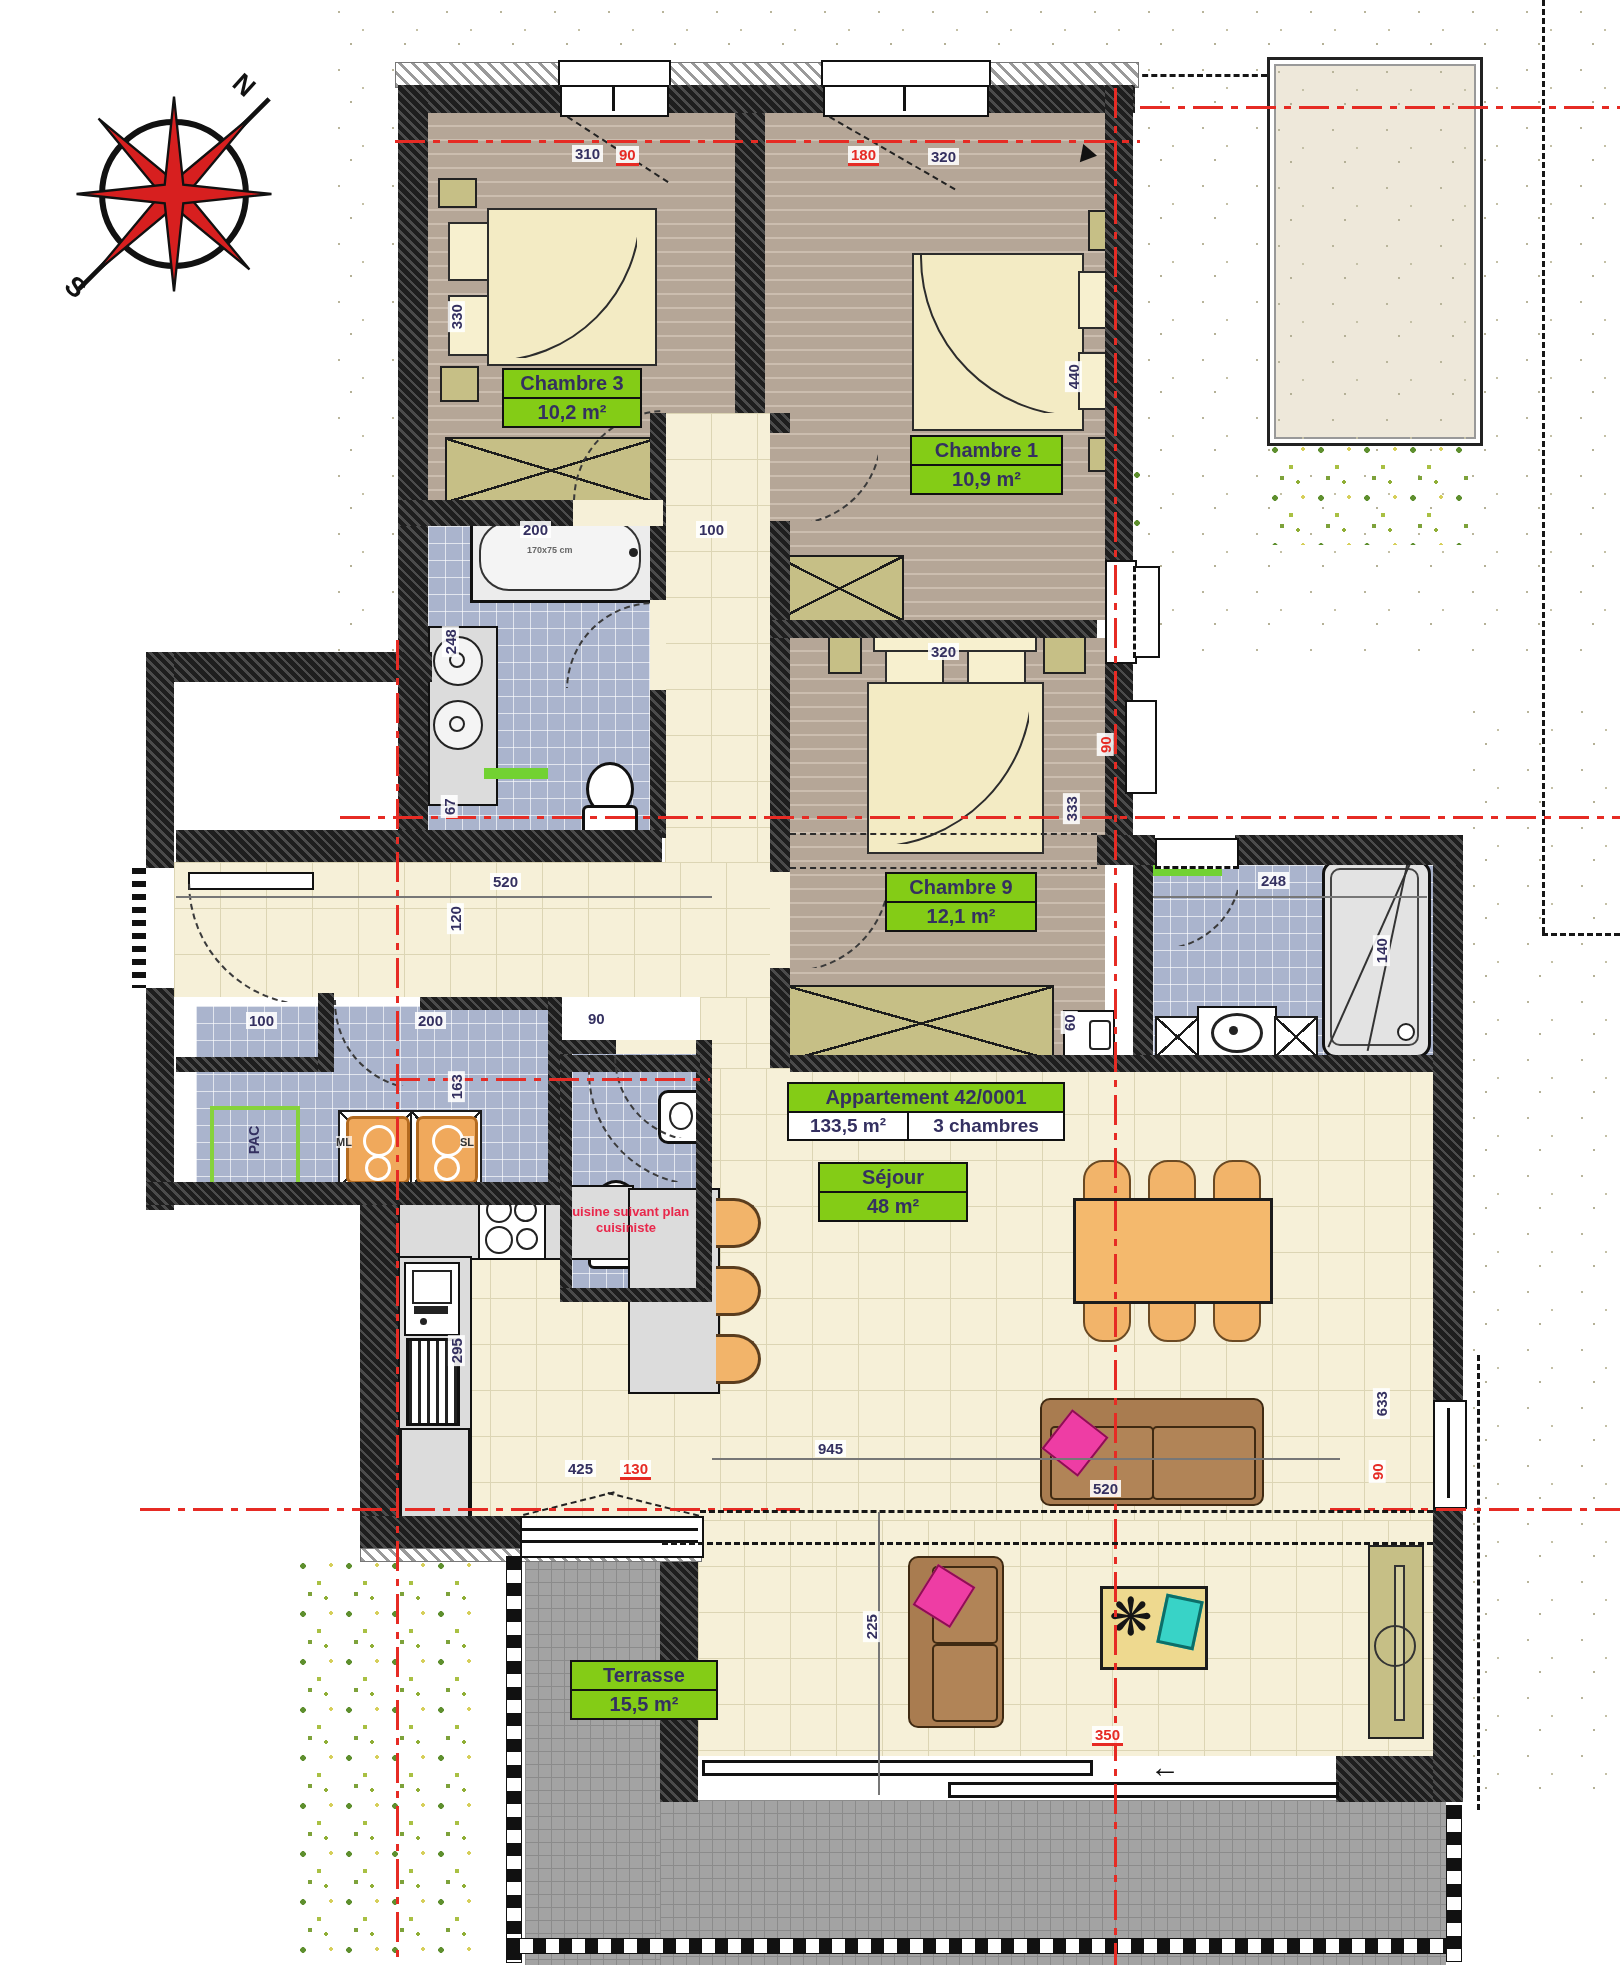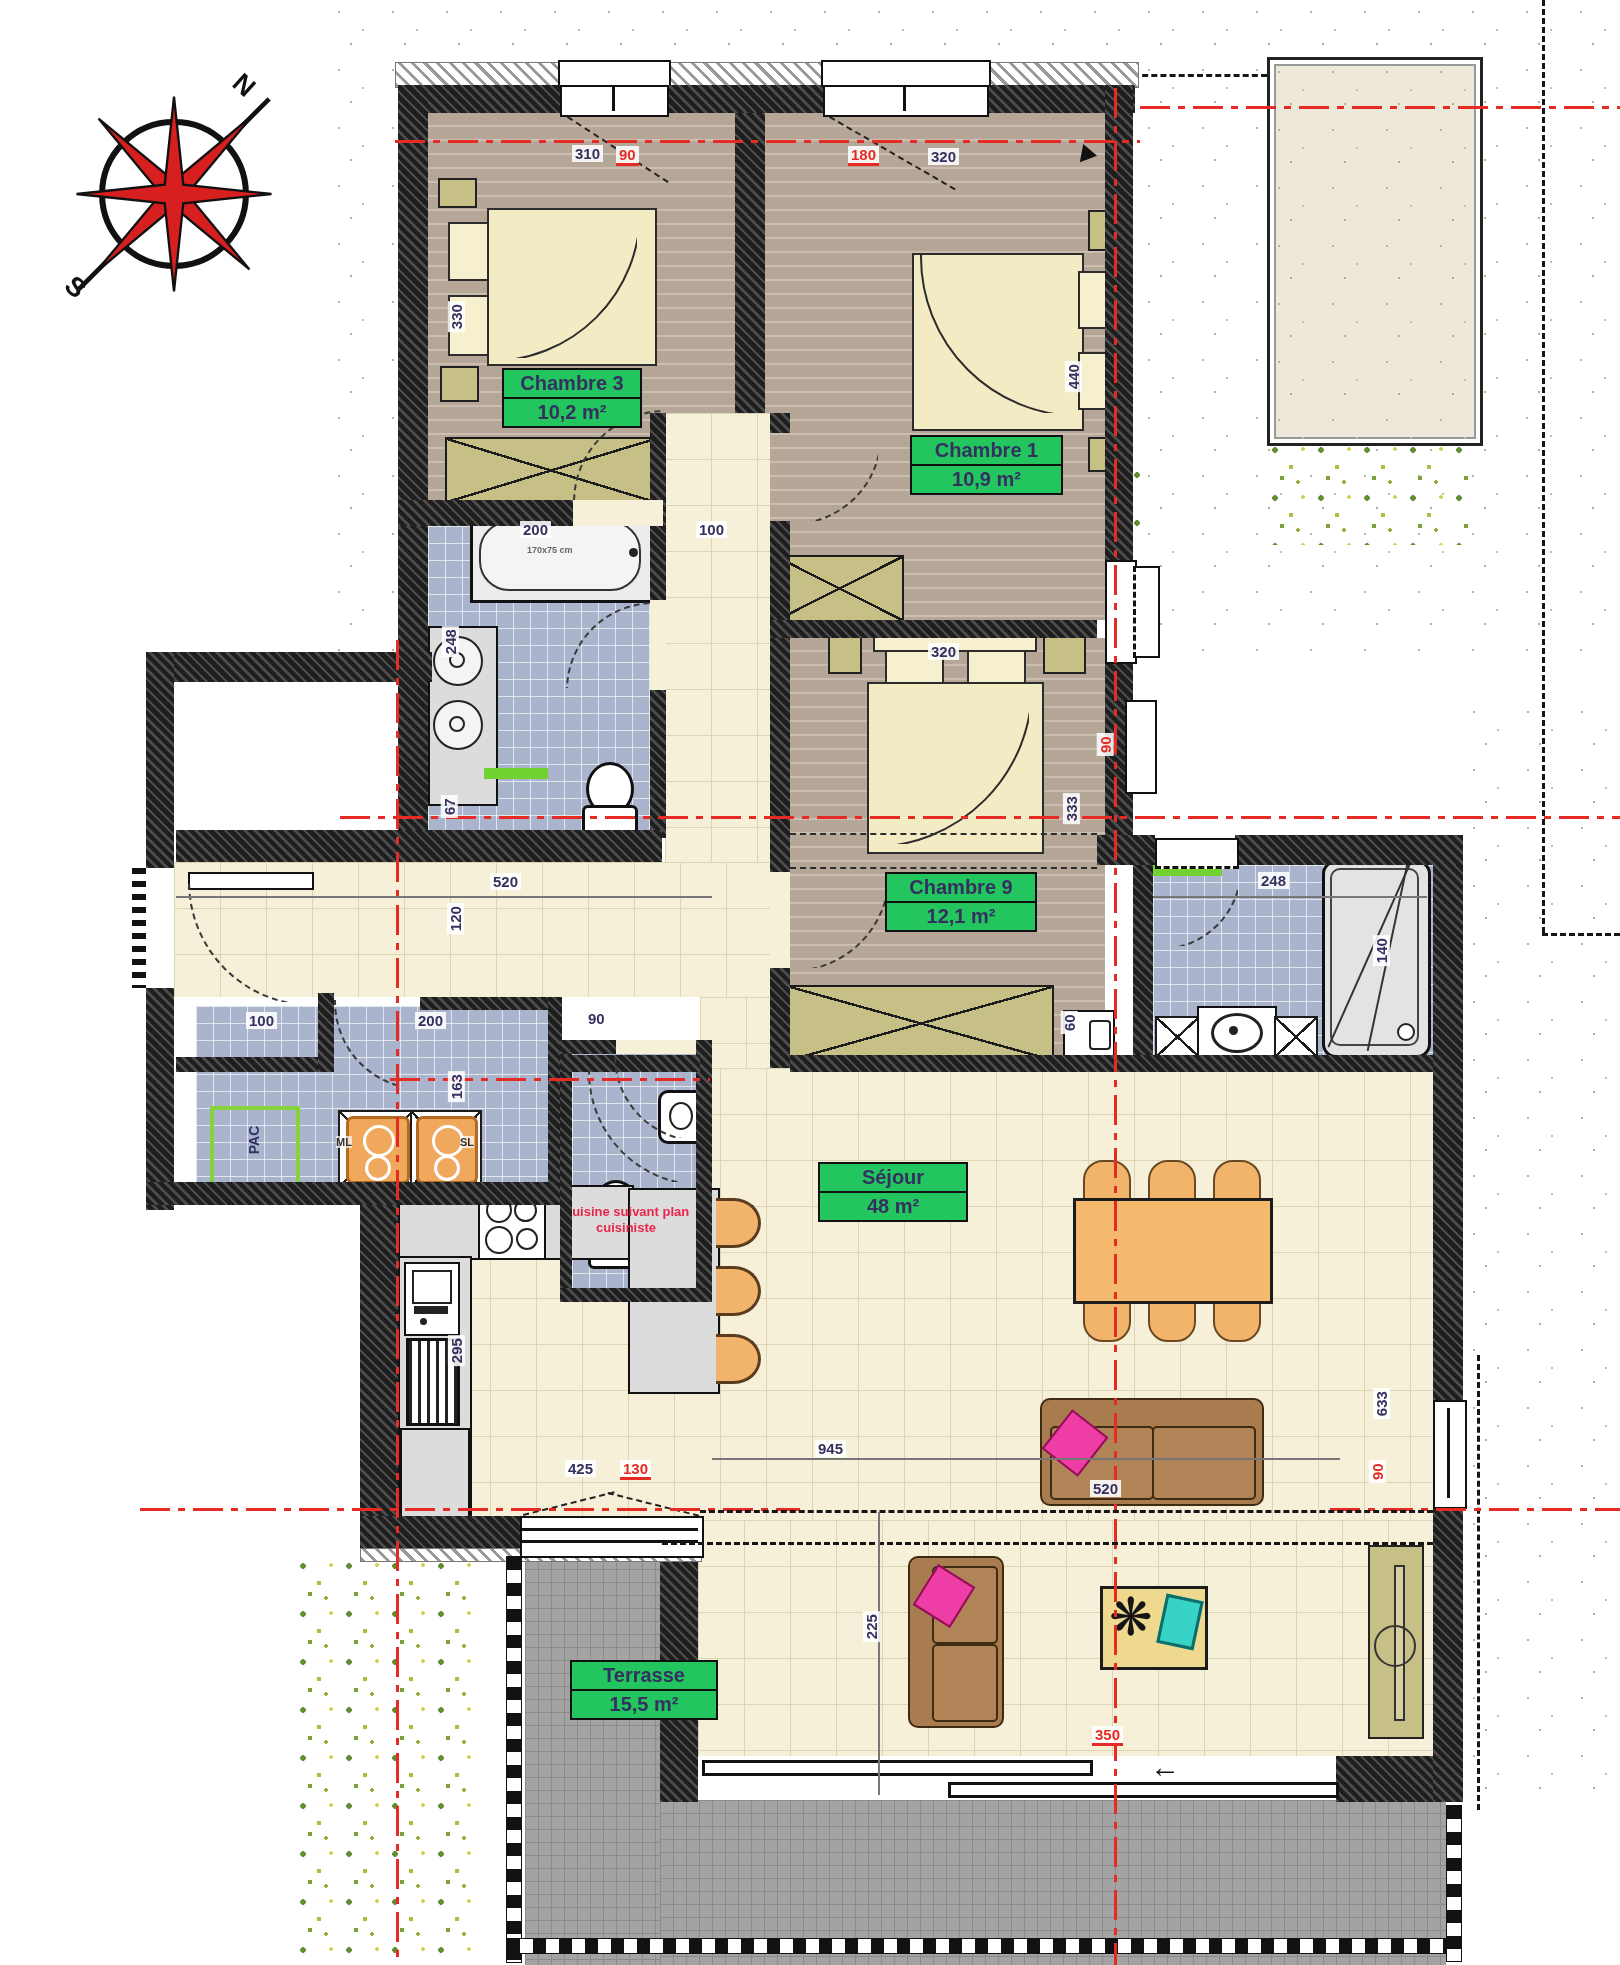--- a/index.html
+++ b/index.html
@@ -31,21 +31,21 @@
 .bdh{position:absolute;height:0;border-top:3px dashed #161616}
 .bdv{position:absolute;width:0;border-left:3px dashed #161616}
 .bdh2{position:absolute;height:0;border-top:2px dashed #2c2c2c}
 .dimline{position:absolute;background:#777}
 
 .dim{position:absolute;font-weight:bold;font-size:15px;line-height:1.15;color:#343060;background:rgba(255,255,255,.88);padding:0 3px;white-space:nowrap}
 .dim.red{color:#e62b24}
 .dim.u{border-bottom:3px solid #e62b24}
 .dim.v{transform:rotate(-90deg)}
 .lblbox{position:absolute;display:flex;flex-direction:column;text-align:center;color:#343060;font-weight:bold}
-.lblbox .r{background:#22c55e;border:2.5px solid #111;padding:2px 4px;font-size:20px;white-space:nowrap}
+.lblbox .r{background:#84cc16;border:2.5px solid #111;padding:2px 4px;font-size:20px;white-space:nowrap}
 .lblbox .r+.r{border-top:none}
 .split{display:flex}
 .split .c{background:#fff;border:2.5px solid #111;border-top:none;font-size:19px;padding:2px 3px;white-space:nowrap}
 .split .c+.c{border-left:none}
 .note{position:absolute;color:#e9274b;font-weight:bold;font-size:13px;text-align:center;line-height:1.25}
 .tiny{position:absolute;font-size:9px;color:#666;font-weight:bold;white-space:nowrap}
 .veg{position:absolute;background-image:radial-gradient(circle 3px at 8px 10px,#5e8f2e 90%,transparent 100%),radial-gradient(circle 2.5px at 24px 27px,#a9c043 90%,transparent 100%),radial-gradient(circle 2px at 36px 9px,#d6cf5a 90%,transparent 100%),radial-gradient(circle 2.5px at 15px 38px,#7da23a 90%,transparent 100%),radial-gradient(circle 2px at 31px 42px,#8fae35 90%,transparent 100%);background-size:46px 48px}
 .speck{position:absolute;background-image:radial-gradient(circle 1.4px at 9px 12px,#b9b59b 90%,transparent 100%),radial-gradient(circle 1.2px at 33px 30px,#c4c0a6 90%,transparent 100%),radial-gradient(circle 1.3px at 21px 44px,#b4b096 90%,transparent 100%);background-size:54px 58px}
 .rail-v{position:absolute;width:14px;background:repeating-linear-gradient(180deg,#111 0 13px,#fff 13px 26px);border:1px solid #111}
 .rail-h{position:absolute;height:14px;background:repeating-linear-gradient(90deg,#111 0 13px,#fff 13px 26px);border:1px solid #111}
@@ -377,20 +377,27 @@
     <div class="r">10,2 m²</div>
   </div>
   <div class="lblbox" style="left:910px;top:435px;width:153px">
     <div class="r">Chambre 1</div>
     <div class="r">10,9 m²</div>
   </div>
   <div class="lblbox" style="left:885px;top:872px;width:152px">
     <div class="r">Chambre 9</div>
     <div class="r">12,1 m²</div>
   </div>
+  <div class="lblbox" style="left:787px;top:1082px;width:278px">
+    <div class="r">Appartement 42/0001</div>
+    <div class="split">
+      <div class="c" style="width:112px">133,5 m²</div>
+      <div class="c" style="flex:1">3 chambres</div>
+    </div>
+  </div>
   <div class="lblbox" style="left:818px;top:1162px;width:150px">
     <div class="r">Séjour</div>
     <div class="r">48 m²</div>
   </div>
   <div class="lblbox" style="left:570px;top:1660px;width:148px">
     <div class="r">Terrasse</div>
     <div class="r">15,5 m²</div>
   </div>
 
   <span class="dim" style="left:572px;top:145px">310</span>

